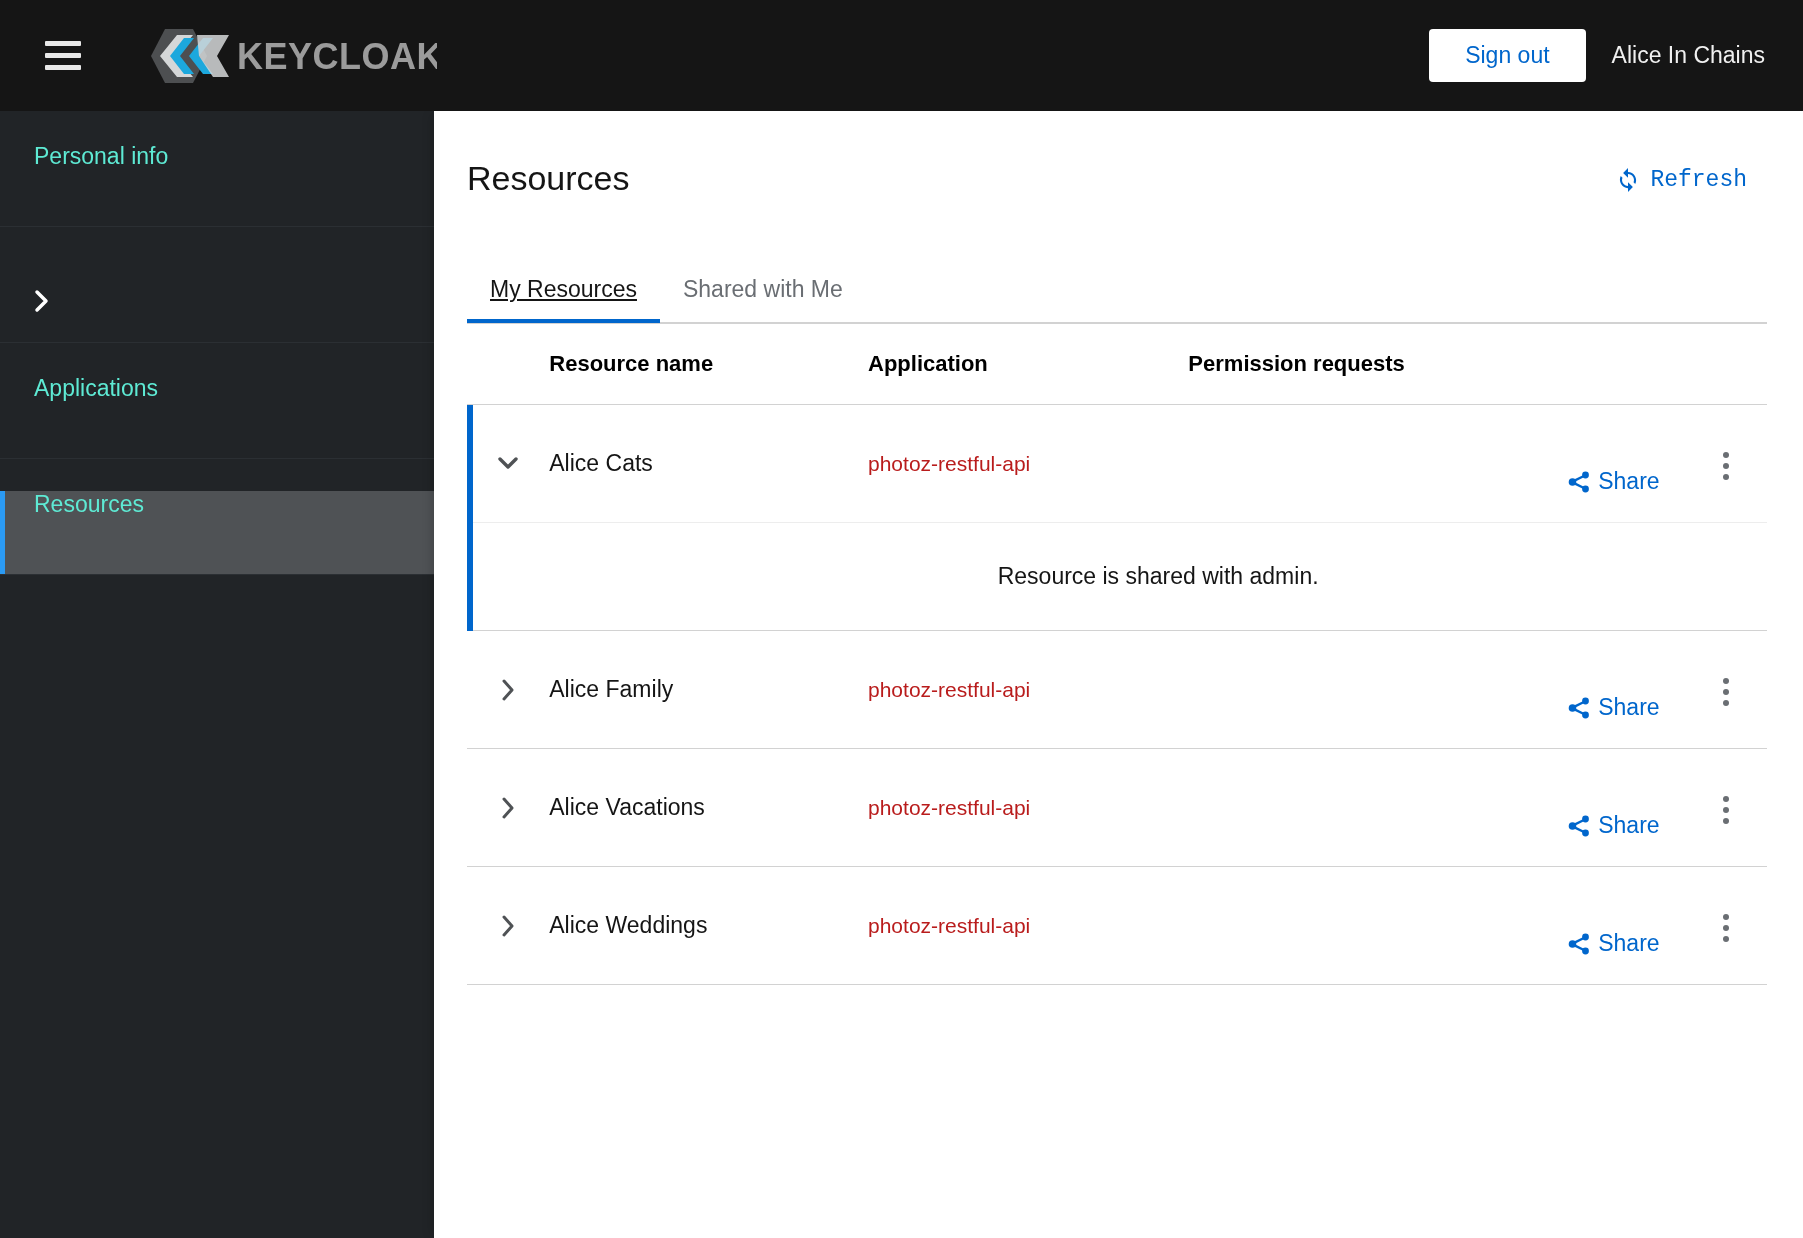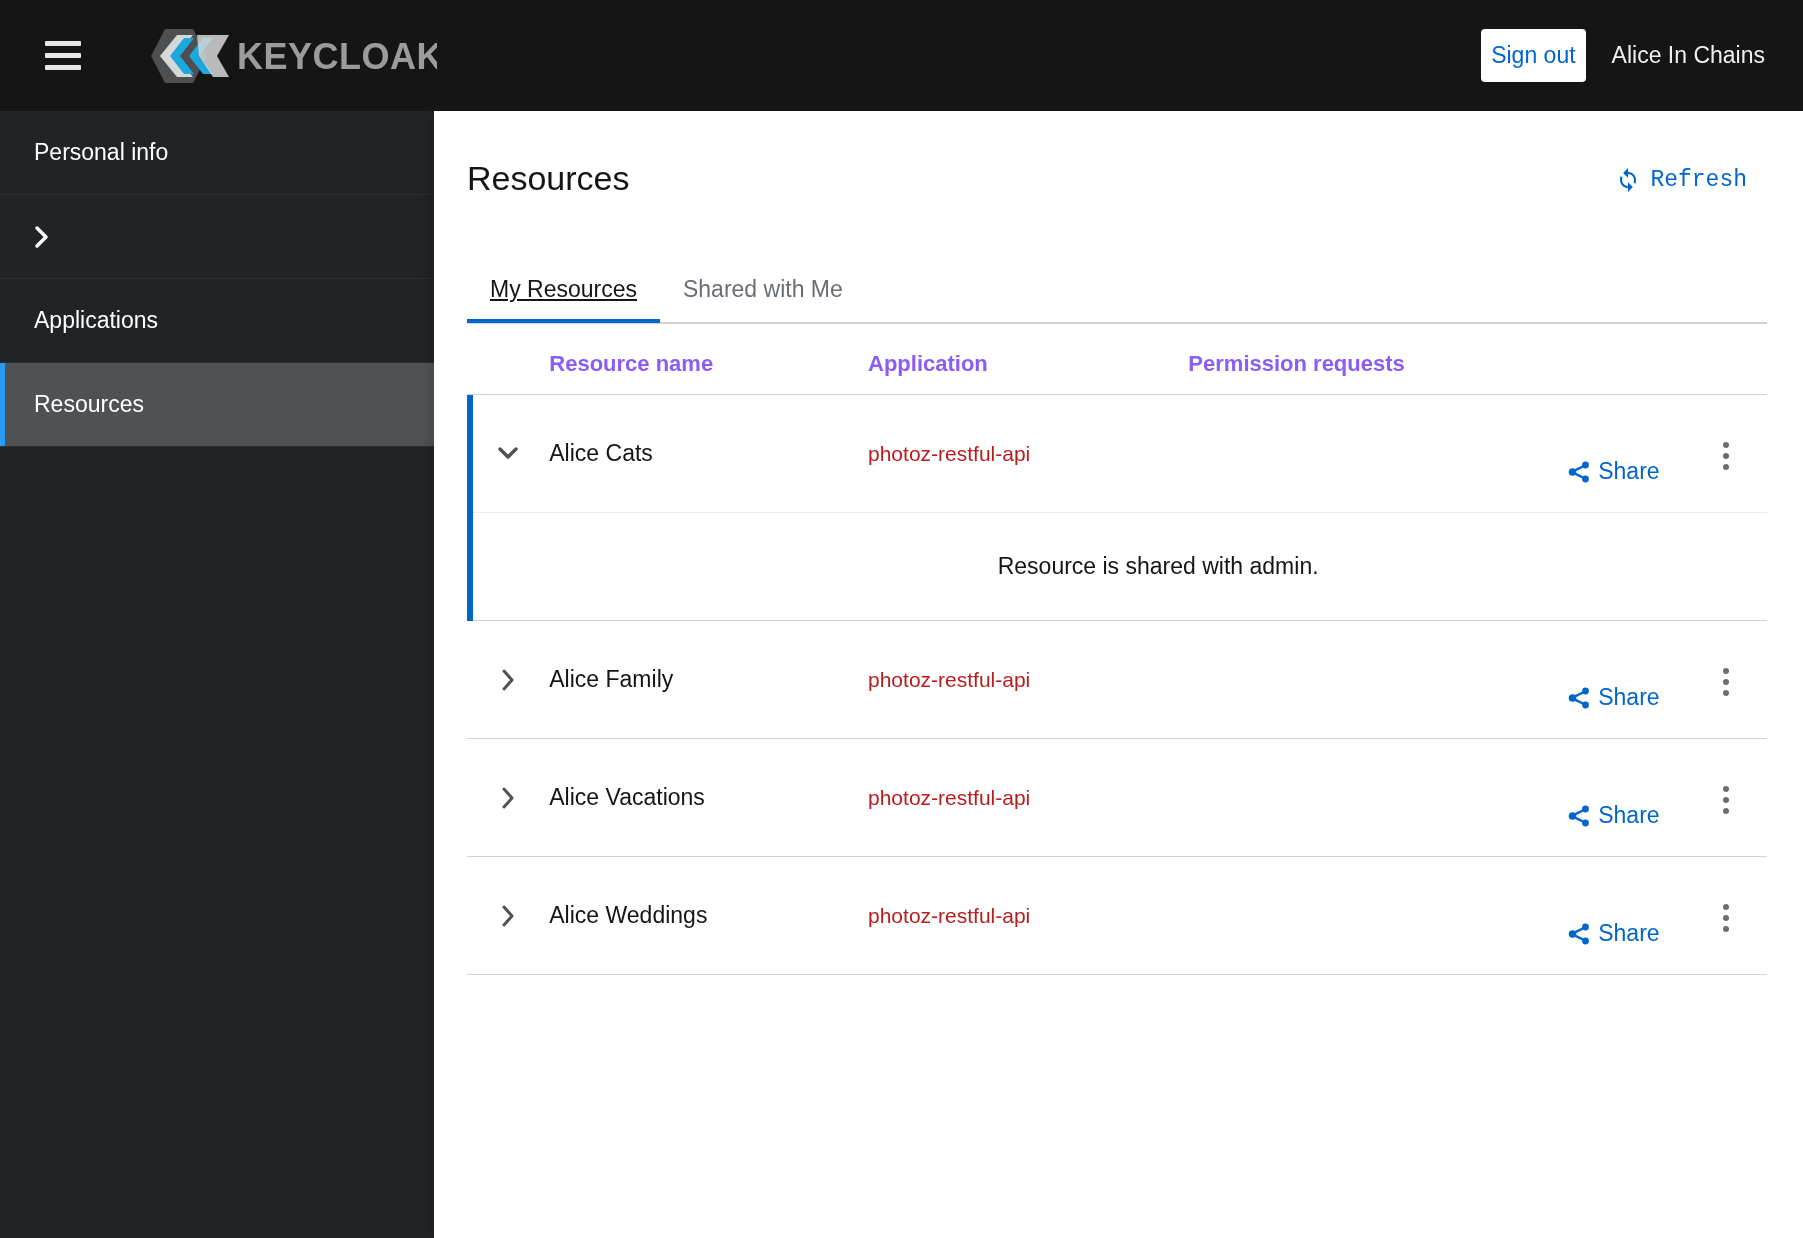--- a/index.html
+++ b/index.html
@@ -61,21 +61,21 @@
     align-items: center;
     gap: 0;
     padding-right: 12px;
   }
   .signout-btn {
     background: #fff;
     border: none;
     color: #0066cc;
     font-size: 23px;
     font-family: "Liberation Sans", sans-serif;
-    padding: 14px 10px;
+    padding: 14px 36px;
     border-radius: 4px;
     cursor: pointer;
     line-height: 1.1;
   }
   .username {
     color: #f0f0f0;
     font-size: 23px;
     margin-left: 26px;
     white-space: nowrap;
   }
@@ -94,26 +94,26 @@
     width: 434px;
     min-width: 434px;
     background: #212427;
     position: relative;
     z-index: 20;
   }
   .nav-item {
     position: relative;
     height: 84px;
     display: flex;
-    align-items: center;
     padding: 0 28px 0 34px;
-    color: #ffffff;
+    color: #5eead4;
     font-size: 23px;
     cursor: pointer;
     border-bottom: 1px solid #2b2f33;
+    margin-top: 32px;
   }
   .nav-item.active {
     background: #4f5255;
   }
   .nav-item.active::before {
     content: "";
     position: absolute;
     left: 0; top: 0; bottom: 0;
     width: 5px;
     background: #2b9af3;
@@ -233,22 +233,22 @@
   
   .res-table {
     width: 100%;
     border-collapse: collapse;
     border-top: 1px solid #d2d2d2;
   }
   .res-table th {
     text-align: left;
     font-size: 22px;
     font-weight: bold;
-    color: #8b5cf6;
-    padding: 27px 0 17px 0;
+    color: #000000;
+    padding: 27px 0 27px 0;
     border-bottom: 1px solid #d2d2d2;
   }
   .col-toggle { width: 88px; }
   .col-name   { width: 340px; }
   .col-app    { width: 340px; }
   .col-perm   { width: 400px; }
   .col-share  { width: auto; }
   .col-kebab  { width: 86px; }
 
   .res-table td {

